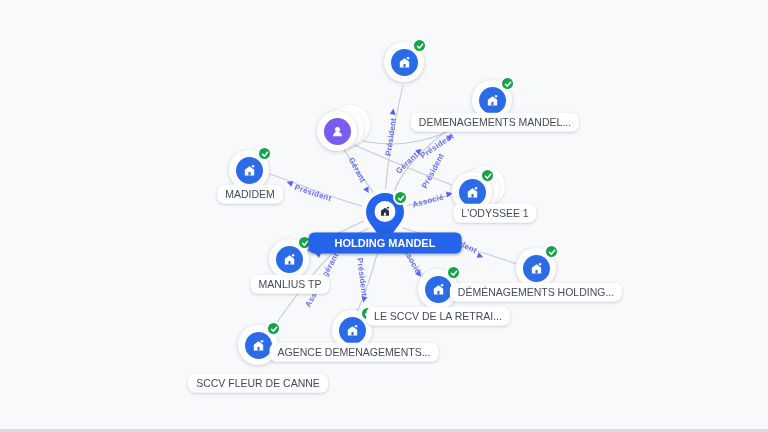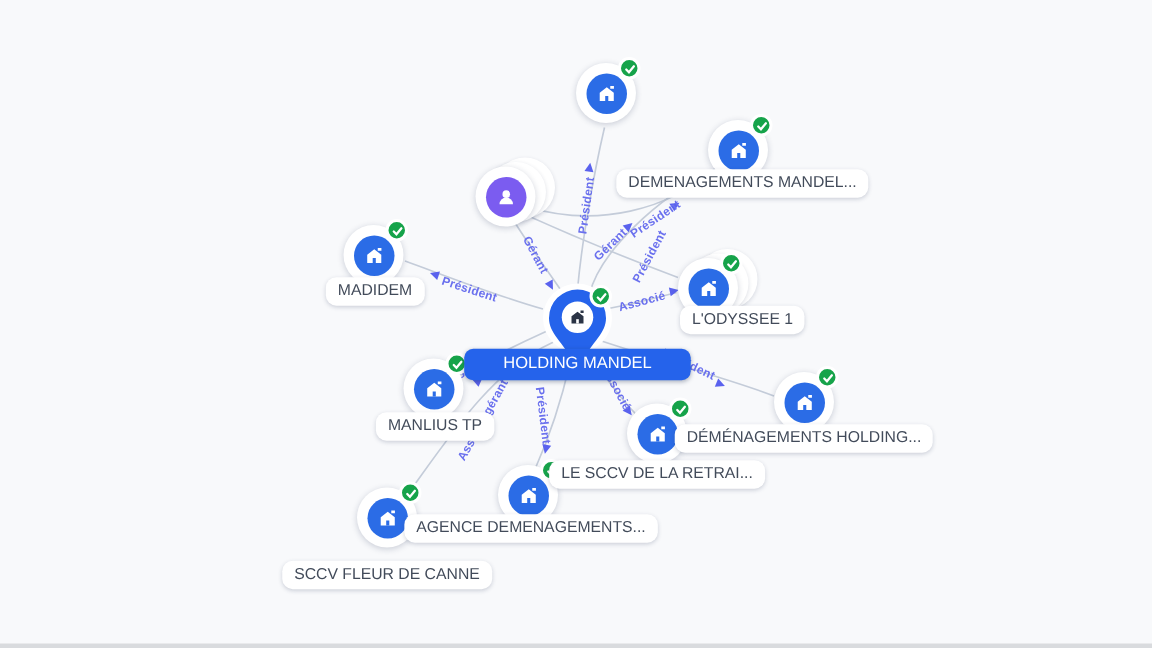--- a/index.html
+++ b/index.html
@@ -26,21 +26,21 @@
   .badge{position:absolute;right:-3px;top:-4px;width:15px;height:15px;border-radius:50%;
          background:var(--green);border:2px solid #fff;z-index:3;
          display:flex;align-items:center;justify-content:center}
   .door{fill:var(--node-blue)}
   .pin{position:absolute;width:48px;height:62px;margin-left:-24px;margin-top:-24px;z-index:2;cursor:pointer}
   .pin .badge{left:32px;top:2px;right:auto}
   .nlabel{position:absolute;z-index:3;transform:translate(-50%,-50%);white-space:nowrap;
           background:#fff;color:var(--pill-text);font-size:10.5px;line-height:1;
           padding:4px 8px;border-radius:7px;box-shadow:0 1px 3px rgba(40,55,90,.22);cursor:pointer}
   .clabel{position:absolute;z-index:4;transform:translate(-50%,-50%);white-space:nowrap;
-          background:var(--pin-blue);color:#fff;font-size:11px;font-weight:400;line-height:1;
+          background:var(--pin-blue);color:#fff;font-size:11px;font-weight:700;line-height:1;
           padding:5px 26px;border-radius:6px;box-shadow:0 1px 3px rgba(30,45,80,.35);cursor:pointer}
   .bottom-bar{position:absolute;left:0;bottom:0;width:768px;height:3px;background:var(--bar);z-index:5}
 </style>
 </head>
 <body>
 
 <div class="stage">
 
   <svg class="edges" width="768" height="432" viewBox="0 0 768 432">
     <g fill="none" stroke="var(--edge)" stroke-width="1.1">

